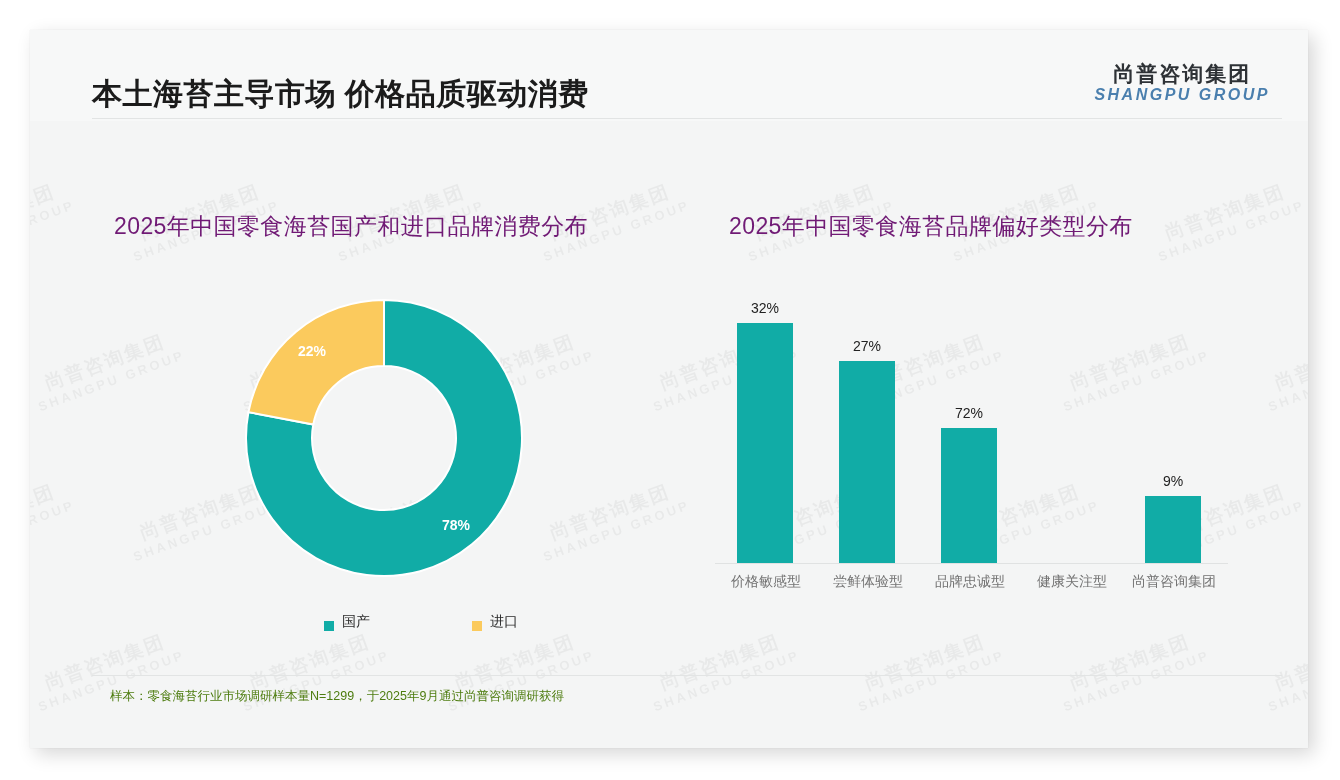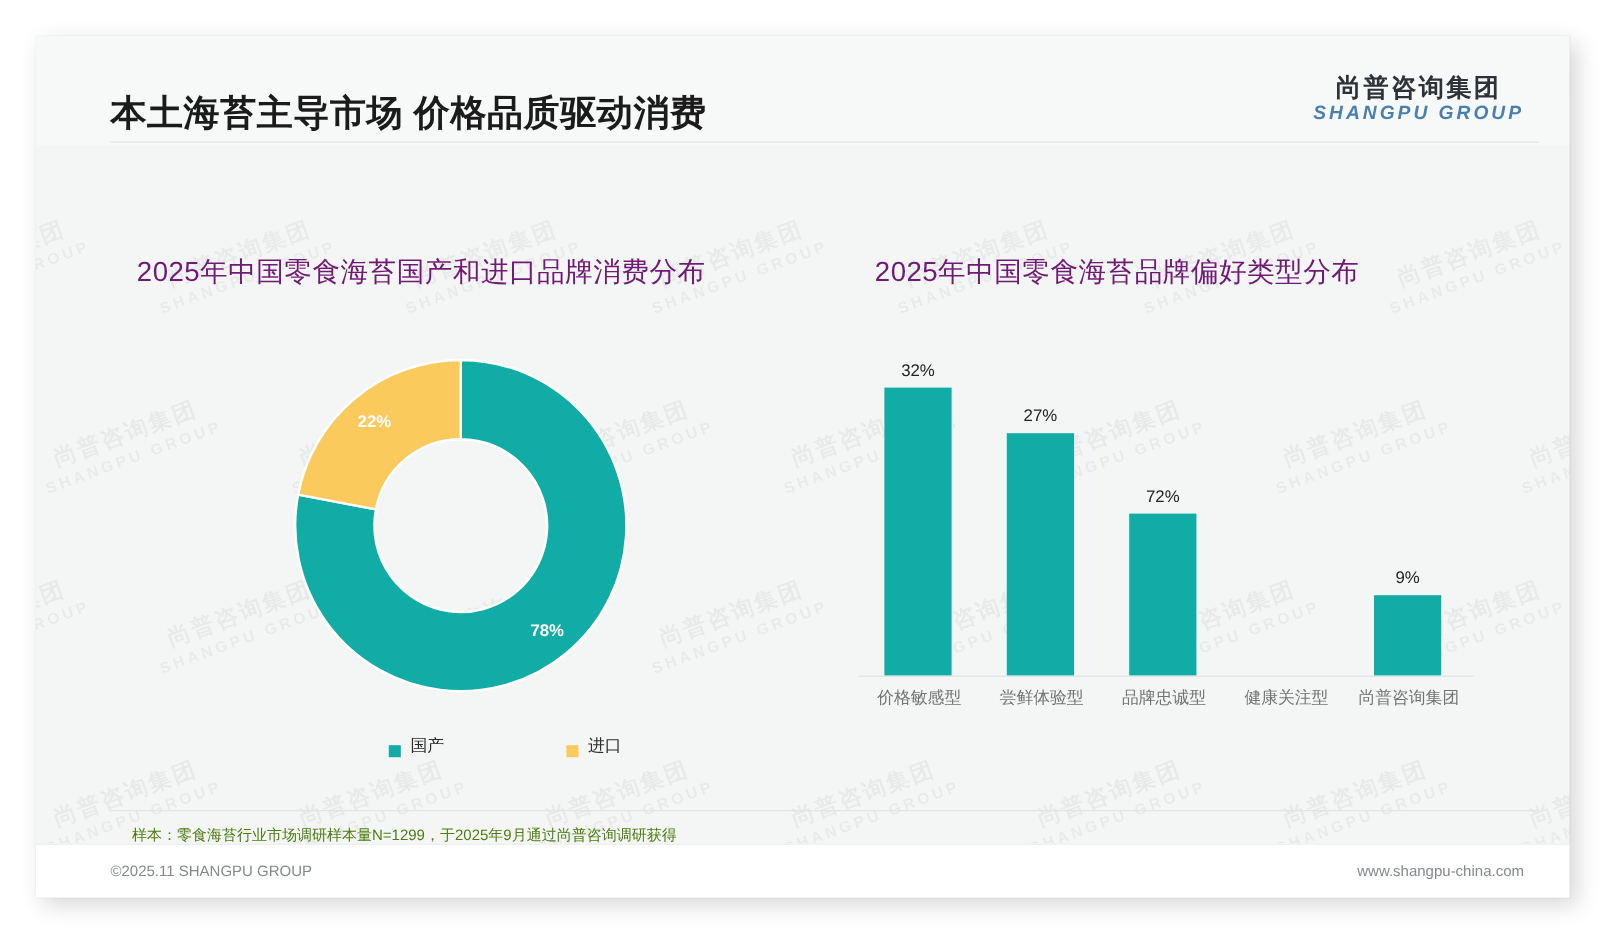--- a/index.html
+++ b/index.html
@@ -486,18 +486,14 @@
       </div>
     </div>
 
   </div>
 
   <div id="sample-note-wrap">
     <div id="note-divider"></div>
     <div id="sample-note">样本：零食海苔行业市场调研样本量N=1299，于2025年9月通过尚普咨询调研获得</div>
   </div>
 
-  <div id="footer-bar">
-    <div id="footer-copyright">©2025.11 SHANGPU GROUP</div>
-    <div id="footer-url">www.shangpu-china.com</div>
-  </div>
 
 </div>
 
 </body></html>

